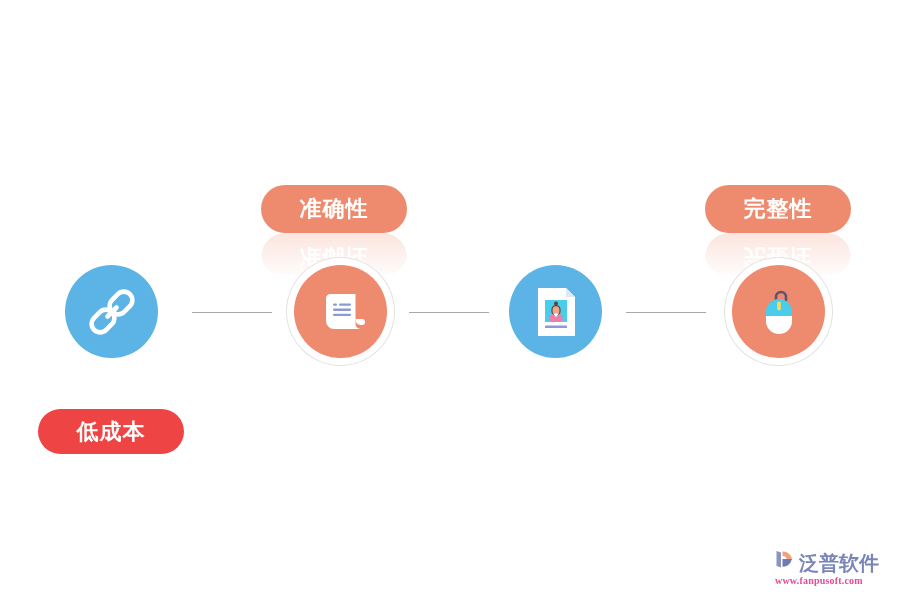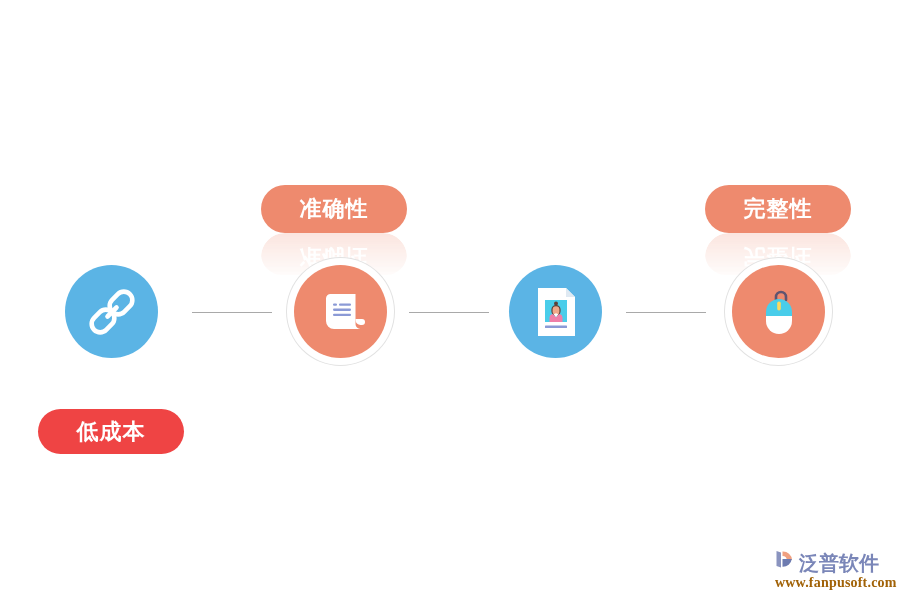--- a/index.html
+++ b/index.html
@@ -131,23 +131,23 @@
   .wm-cn {
     font-family: "DejaVu Sans", "Liberation Sans", sans-serif;
     font-size: 20px;
     font-weight: bold;
     color: #7a86b8;
     letter-spacing: 0px;
     line-height: 1;
   }
   .wm-url {
     font-family: "Liberation Serif", "DejaVu Serif", serif;
-    font-size: 14px;
-    font-weight: bold;
-    color: #a16207;
+    font-size: 10px;
+    font-weight: bold;
+    color: #ec4899;
     letter-spacing: 0.2px;
     margin-top: 2px;
     white-space: nowrap;
   }
 </style>
 </head>
 <body>
 
 <div id="stage">
 

